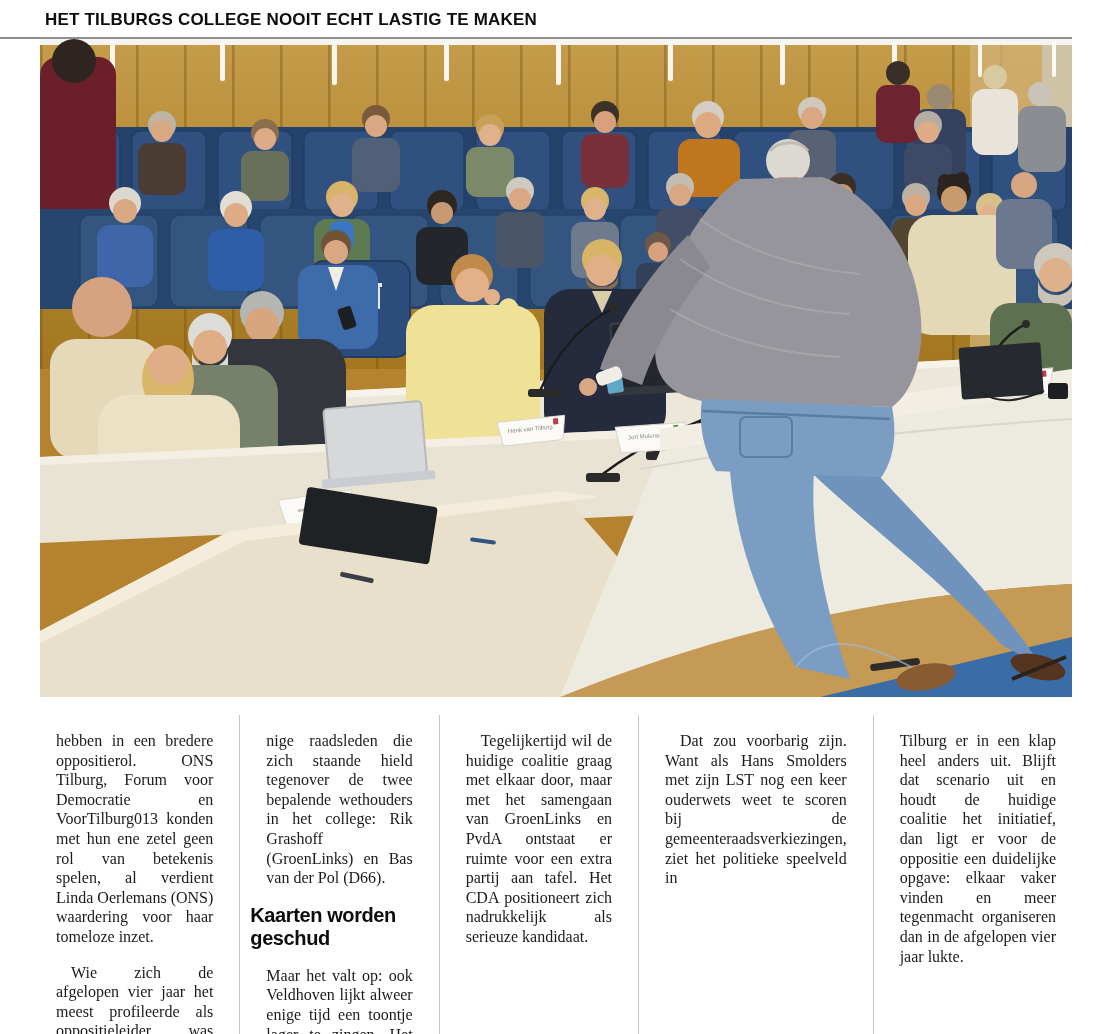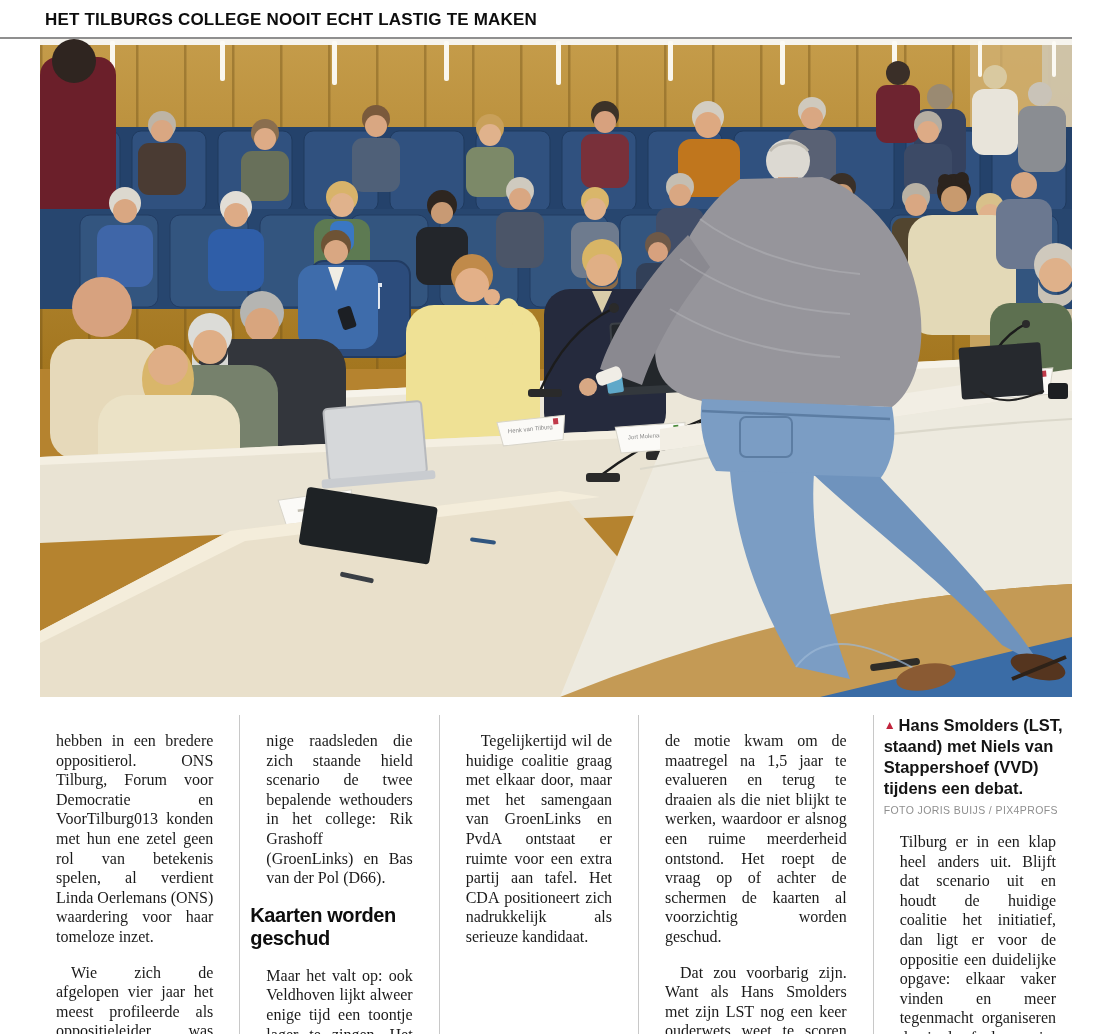--- a/index.html
+++ b/index.html
@@ -371,35 +371,28 @@
       </g>
     </svg>
   </figure>
 
   <main class="article">
     <div class="col">
       <p>hebben in een bredere oppositierol. ONS Tilburg, Forum voor Democratie en VoorTilburg013 konden met hun ene zetel geen rol van betekenis spelen, al verdient Linda Oerlemans (ONS) waardering voor haar tomeloze inzet.</p>
       <p class="indent">Wie zich de afgelopen vier jaar het meest profileerde als oppositieleider was CDA-fractievoorzitter Anne Veldhoven. Vlijmscherp in het debat, bevlogen en goed ingevoerd, was zij een van de wei-</p>
     </div>
     <div class="col">
-      <p>nige raadsleden die zich staande hield scenario de twee bepalende wethouders in het college: Rik Grashoff (GroenLinks) en Bas van der Pol (D66).</p>
+      <p>nige raadsleden die zich staande hield tegenover de twee bepalende wethouders in het college: Rik Grashoff (GroenLinks) en Bas van der Pol (D66).</p>
       <h2 class="subhead">Kaarten worden geschud</h2>
       <p>Maar het valt op: ook Veldhoven lijkt alweer enige tijd een toontje lager te zingen. Het CDA ruikt, mede door de landelijke ontwikkelingen, kansen bij de komende verkiezingen en wil na vier jaar af-</p>
     </div>
     <div class="col">
       <p class="indent">Tegelijkertijd wil de huidige coalitie graag met elkaar door, maar met het samengaan van GroenLinks en PvdA ontstaat er ruimte voor een extra partij aan tafel. Het CDA positioneert zich nadrukkelijk als serieuze kandidaat.</p>
 
     </div>
     <div class="col">
-      <p>de motie kwam om de maatregel na 1,5 jaar te evalueren en terug te draaien als die niet blijkt te werken, waardoor er alsnog een ruime meerderheid ontstond. Het roept de vraag op of achter de schermen de kaarten al voorzichtig worden geschud.</p>
       <p class="indent">Dat zou voorbarig zijn. Want als Hans Smolders met zijn LST nog een keer ouderwets weet te scoren bij de gemeenteraadsverkiezingen, ziet het politieke speelveld in</p>
     </div>
     <div class="col">
-      <div class="caption-block">
-        <div class="cap">
-          <span class="tri">▲</span><span>Hans Smolders (LST, staand) met Niels van Stappershoef (VVD) tijdens een debat.</span>
-        </div>
-        <div class="credit">FOTO JORIS BUIJS / PIX4PROFS</div>
-      </div>
       <p>Tilburg er in een klap heel anders uit. Blijft dat scenario uit en houdt de huidige coalitie het initiatief, dan ligt er voor de oppositie een duidelijke opgave: elkaar vaker vinden en meer tegenmacht organiseren dan in de afgelopen vier jaar lukte.</p>
     </div>
   </main>
 </div>
 
 </body></html>

